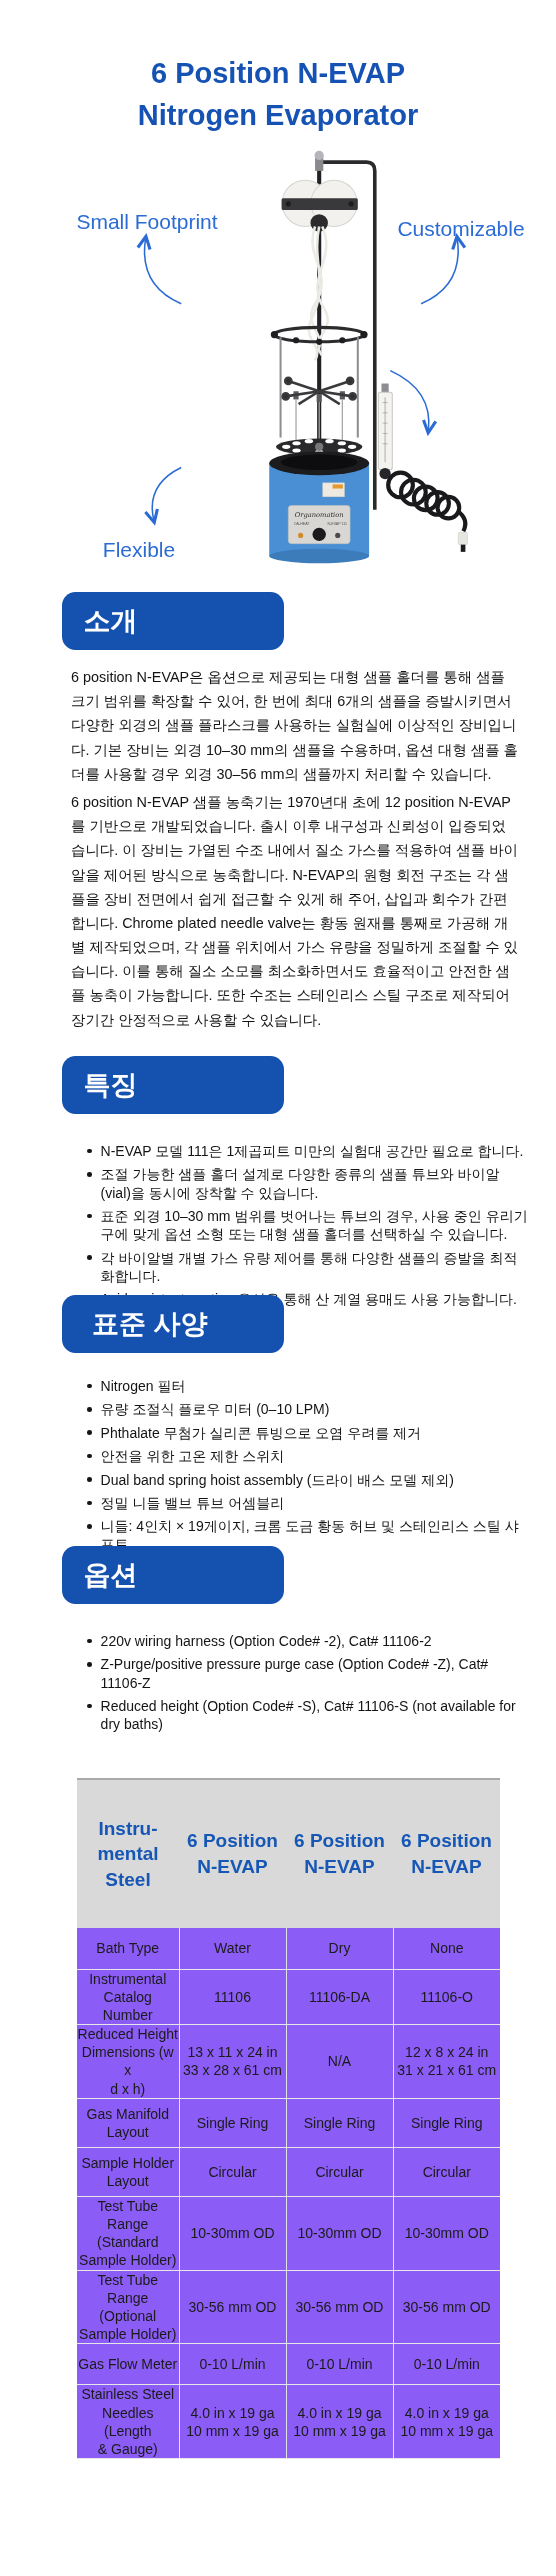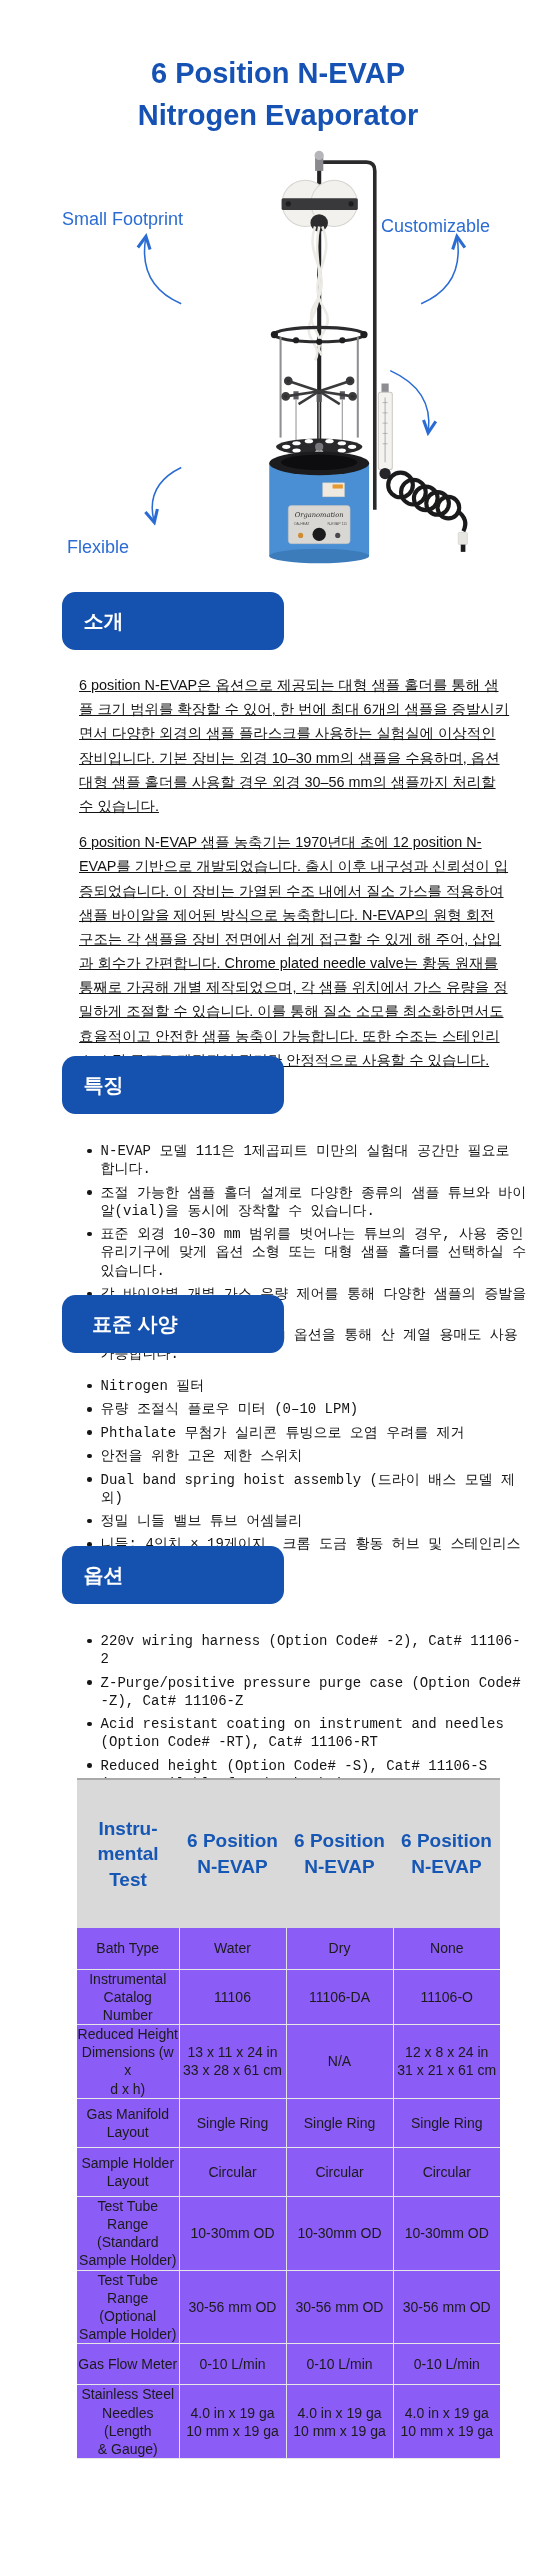--- a/index.html
+++ b/index.html
@@ -6,42 +6,42 @@
   .page { position:relative; width:556px; height:3743px; background:#ffffff;
           font-family:"Liberation Sans", sans-serif; overflow:hidden; }
 
   
   .title { position:absolute; top:52px; left:0; width:556px; text-align:center;
            color:#1552b4; font-weight:bold; font-size:29px; line-height:1.45; }
 
   
   .hero { position:absolute; top:149px; left:0; width:556px; height:433px; }
   .hero svg.scene { position:absolute; left:0; top:0; }
-  .callout { position:absolute; color:#2b6cd4; font-size:18px; font-weight:500;
-             white-space:pre-line; line-height:1.5; }
+  .callout { position:absolute; color:#2b6cd4; font-size:21px; font-weight:500;
+             text-align:center; white-space:pre-line; line-height:1.5; }
   .co-tl { left:62px; top:57px; width:170px; }
   .co-tr { left:381px; top:64px; width:160px; }
   .co-bl { left:67px; top:385px; width:144px; }
   .co-br { left:376px; top:290px; width:149px; }
 
   
   .badge { position:absolute; left:62px; width:222px; height:58px; background:#1552af;
-           border-radius:13.4px; color:#ffffff; font-size:20px; font-weight:bold;
+           border-radius:13.4px; color:#ffffff; font-size:27px; font-weight:bold;
            display:flex; align-items:center; padding-left:21.6px; box-sizing:border-box; }
   .b-intro { top:592px; } .b-feat { top:1056px; } .b-spec { top:1295px;padding-left:30px; }
   .b-opt { top:1546px; }
 
   
   .intro-text { position:absolute; left:67px; top:661px; width:456px;
                 font-size:14.4px; color:#131313; line-height:1.68; }
-  .intro-text p { margin:12px;text-decoration:underline; }
+  .intro-text p { margin:4px; }
 
   
   .blist { position:absolute; left:81px; width:448px; list-style:none; margin:0; padding:0;
-           font-size:14px; color:#141414;font-family:Liberation Mono, monospace; }
+           font-size:14px; color:#141414; }
   .blist li { position:relative; padding-left:19.6px; line-height:1.3; margin-bottom:5.2px; min-height:18px; }
   .blist li::before { content:""; position:absolute; left:6.2px; top:6.7px; width:4.6px; height:4.6px;
                       border-radius:50%; background:#161616; }
   .l-feat { top:1142px; }
   .l-spec { top:1377px; }
   .l-opt  { top:1632px; }
 
   
   table.spec { position:absolute; left:77px; top:1778px; width:423px;
                border-collapse:collapse; table-layout:fixed;
@@ -222,36 +222,35 @@
     <li>안전을 위한 고온 제한 스위치</li>
     <li>Dual band spring hoist assembly (드라이 배스 모델 제외)</li>
     <li>정밀 니들 밸브 튜브 어셈블리</li>
     <li>니들: 4인치 × 19게이지, 크롬 도금 황동 허브 및 스테인리스 스틸 샤프트</li>
   </ul>
 
   <div class="badge b-opt">옵션</div>
   <ul class="blist l-opt">
     <li>220v wiring harness (Option Code# -2), Cat# 11106-2</li>
     <li>Z-Purge/positive pressure purge case (Option Code# -Z), Cat# 11106-Z</li>
-    <li>Acid resistant coating on instrument and needles (Option Code# -RT), Cat# 11106-RT</li>
     <li>Reduced height (Option Code# -S), Cat# 11106-S (not available for dry baths)</li>
   </ul>
 
   <table class="spec">
     <colgroup>
         <col style="width:102px">
         <col style="width:107px">
         <col style="width:107px">
         <col style="width:107px">
       </colgroup>
     <tbody>
         <tr class="rh-290">
       <th>Instru-
 mental
-Test</th>
+Steel</th>
       <th>6 Position
 N-EVAP</th>
       <th>6 Position
 N-EVAP</th>
       <th>6 Position
 N-EVAP</th>
     </tr>
     <tr class="rh-80">
       <td>Bath Type</td>
       <td>Water</td>

